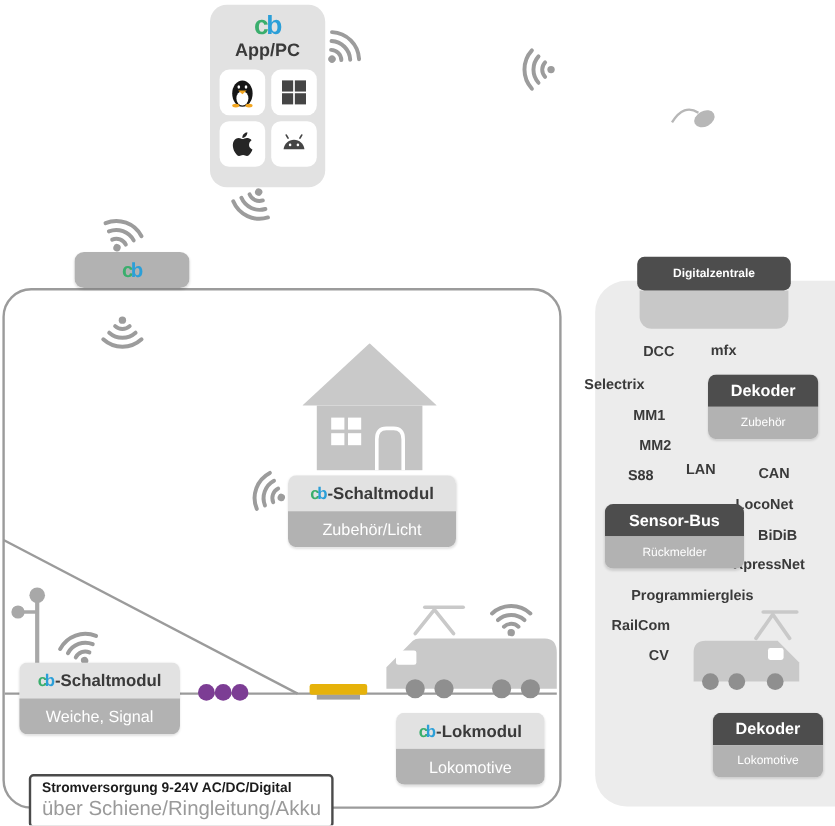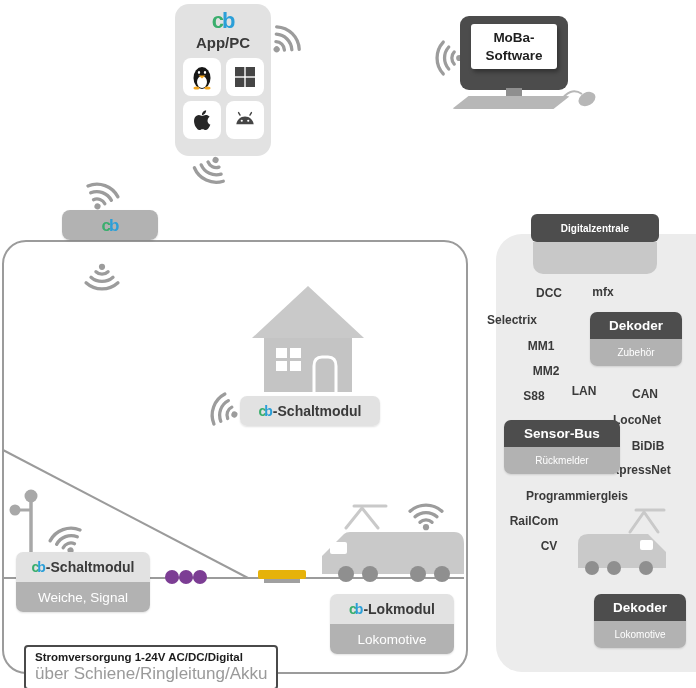--- a/index.html
+++ b/index.html
@@ -160,29 +160,20 @@
               <rect x="6.1" y="4.3" width="1.3" height="4" rx=".65" transform="rotate(-30 6.75 6.3)"></rect>
               <rect x="16.6" y="4.3" width="1.3" height="4" rx=".65" transform="rotate(30 17.25 6.3)"></rect>
             </g>
             <circle cx="9" cy="12.7" r="1" fill="#fff"></circle>
             <circle cx="15" cy="12.7" r="1" fill="#fff"></circle>
           </svg>
       </div>
     </div>
   </div>
 
-  <div class="abs" style="left:460px;top:16px;width:120px;height:100px;z-index:2">
-    <div style="position:absolute;left:0;top:0;width:108px;height:74px;background:#4c4c4c;border-radius:9px"></div>
-    <div style="position:absolute;left:46px;top:72px;width:16px;height:12px;background:#8f8f8f"></div>
-    <div style="position:absolute;left:-8px;top:80px;width:118px;height:13px;background:#b7b7b7;clip-path:polygon(14% 0,100% 0,86% 100%,0 100%);border-radius:3px"></div>
-    <div style="position:absolute;left:11px;top:8px;width:86px;background:#fff;border-radius:3px;box-shadow:2px 3px 4px rgba(0,0,0,.35);padding:5px 0;text-align:center;font-weight:700;font-size:13.5px;color:#1e1e1e;line-height:1.3">
-      <div>MoBa-</div>
-      <div>Software</div>
-    </div>
-  </div>
   <svg class="abs" style="left:556px;top:78px;width:44px;height:32px;z-index:2" viewBox="0 0 44 32">
     <path d="M4 24 Q14 8 26 16" fill="none" stroke="#b7b7b7" stroke-width="2"></path>
     <ellipse cx="31" cy="21" rx="9" ry="6.5" fill="#b7b7b7" transform="rotate(-28 31 21)"></ellipse>
   </svg>
 
   <div class="router">
     <div class="r2">
       <span class="logo" style="font-size:17px">
           <span class="g">c</span>
           <span class="b">b</span>
@@ -209,20 +200,21 @@
   </svg>
 
   <div class="module" style="left:240px;top:396px;width:140px">
     <div class="r1">
       <span class="logo" style="font-size:14px">
           <span class="g">c</span>
           <span class="b">b</span>
         </span>
         <span>-Schaltmodul</span>
     </div>
+    <div class="r2">Zubehör/Licht</div>
   </div>
 
   <div class="abs" style="left:496px;top:234px;width:200px;height:438px;background:var(--panel);border-radius:26px 0 0 26px;z-index:0"></div>
   <div class="badge" style="left:531px;top:214px;width:128px;height:28px;font-size:10px">Digitalzentrale</div>
   <div class="abs" style="left:533px;top:242px;width:124px;height:32px;background:#c8c8c8;border-radius:0 0 10px 10px;z-index:2"></div>
 
   <span class="proto" style="left:549px;top:293px">DCC</span>
   <span class="proto" style="left:603px;top:292px">mfx</span>
   <span class="proto" style="left:512px;top:320px">Selectrix</span>
   <span class="proto" style="left:541px;top:346px">MM1</span>
@@ -310,17 +302,17 @@
       <span class="logo" style="font-size:14px">
           <span class="g">c</span>
           <span class="b">b</span>
         </span>
         <span>-Lokmodul</span>
     </div>
     <div class="r2">Lokomotive</div>
   </div>
 
   <div class="power-note">
-    <div class="l1">Stromversorgung 1-24V AC/DC/Digital</div>
+    <div class="l1">Stromversorgung 9-24V AC/DC/Digital</div>
     <div class="l2">über Schiene/Ringleitung/Akku</div>
   </div>
 
 </div>
 
 </body></html>

